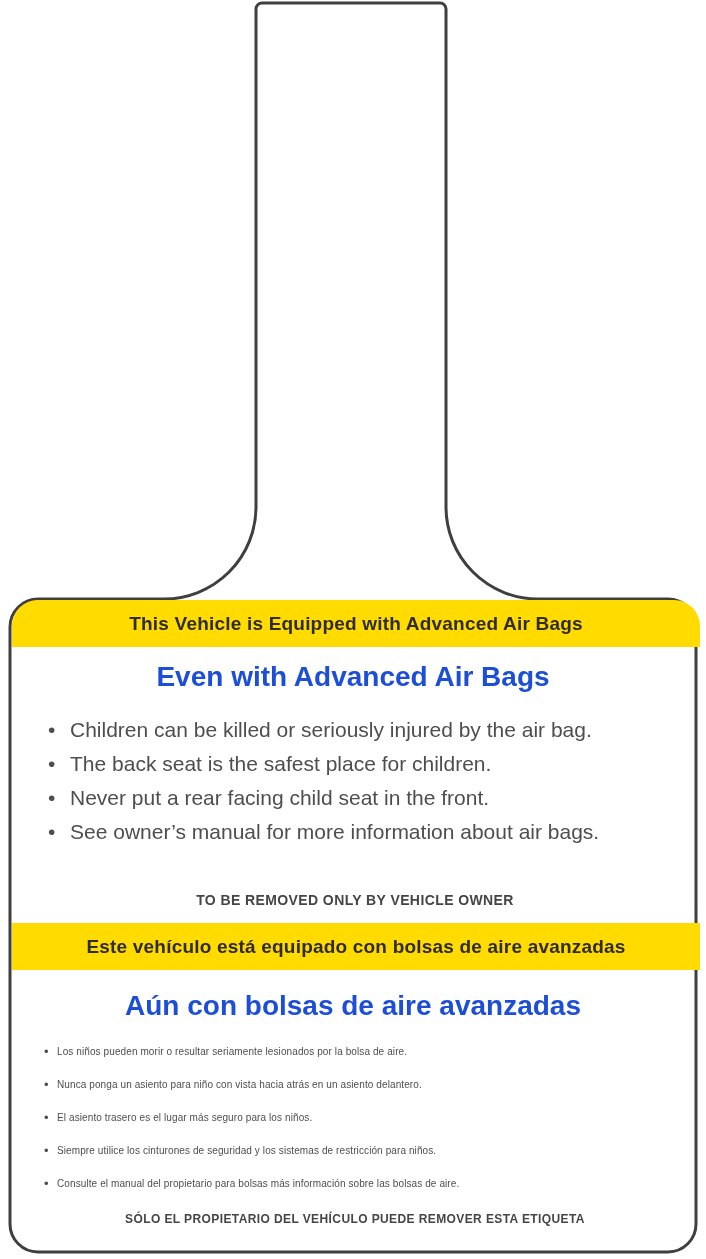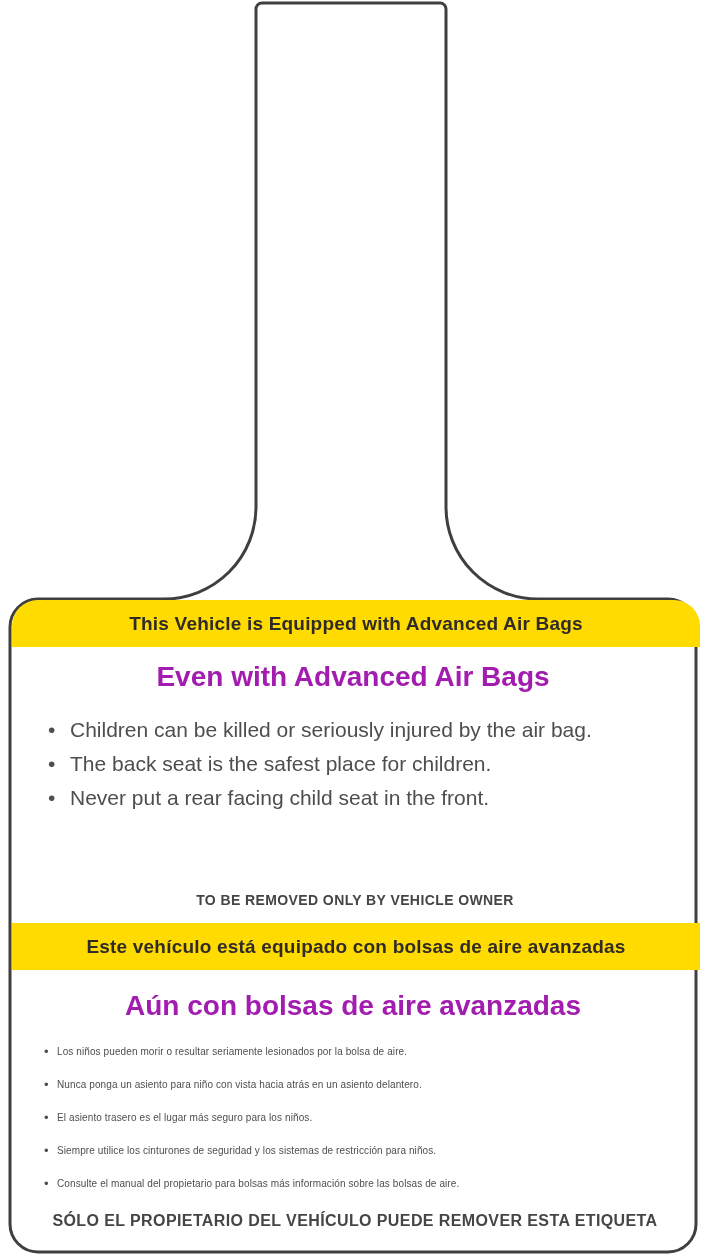--- a/index.html
+++ b/index.html
@@ -32,21 +32,21 @@
     letter-spacing: 0.2px;
   }
   .band-en { top: 600px; border-radius: 26px 26px 0 0; }
   .band-es { top: 923px; }
   .heading {
     position: absolute;
     left: 12px;
     width: 682px;
     text-align: center;
     font-weight: bold;
-    color: #a21caf;
+    color: #1d4ed8;
     font-size: 28px;
     line-height: 34px;
   }
   .heading-en { top: 660px; }
   .heading-es { top: 989px; }
   ul.bullets {
     position: absolute;
     margin: 8px;
     padding: 0;
     list-style: none;
@@ -84,21 +84,21 @@
   .small-caps-line {
     position: absolute;
     left: 12px;
     width: 686px;
     text-align: center;
     font-weight: bold;
     color: #454545;
     letter-spacing: 0.4px;
   }
   .note-en { top: 892px; font-size: 14px; }
-  .footer-es { top: 1212px; font-size: 16px; }
+  .footer-es { top: 1212px; font-size: 12px; }
 </style>
 </head>
 <body>
 
 <div class="stage">
 
   <svg class="outline-svg" viewBox="0 0 706 1259" xmlns="http://www.w3.org/2000/svg">
     <path d="M 256 507
              A 92 92 0 0 1 164 599
              L 38 599
@@ -121,20 +121,21 @@
   <div class="band band-en">
     <span>This Vehicle is Equipped with Advanced Air Bags</span>
   </div>
 
   <div class="heading heading-en">Even with Advanced Air Bags</div>
 
   <ul class="bullets list-en">
     <li>Children can be killed or seriously injured by the air bag.</li>
     <li>The back seat is the safest place for children.</li>
     <li>Never put a rear facing child seat in the front.</li>
+    <li>See owner’s manual for more information about air bags.</li>
   </ul>
 
   <div class="small-caps-line note-en">TO BE REMOVED ONLY BY VEHICLE OWNER</div>
 
   <div class="band band-es">
     <span>Este vehículo está equipado con bolsas de aire avanzadas</span>
   </div>
 
   <div class="heading heading-es">Aún con bolsas de aire avanzadas</div>
 

